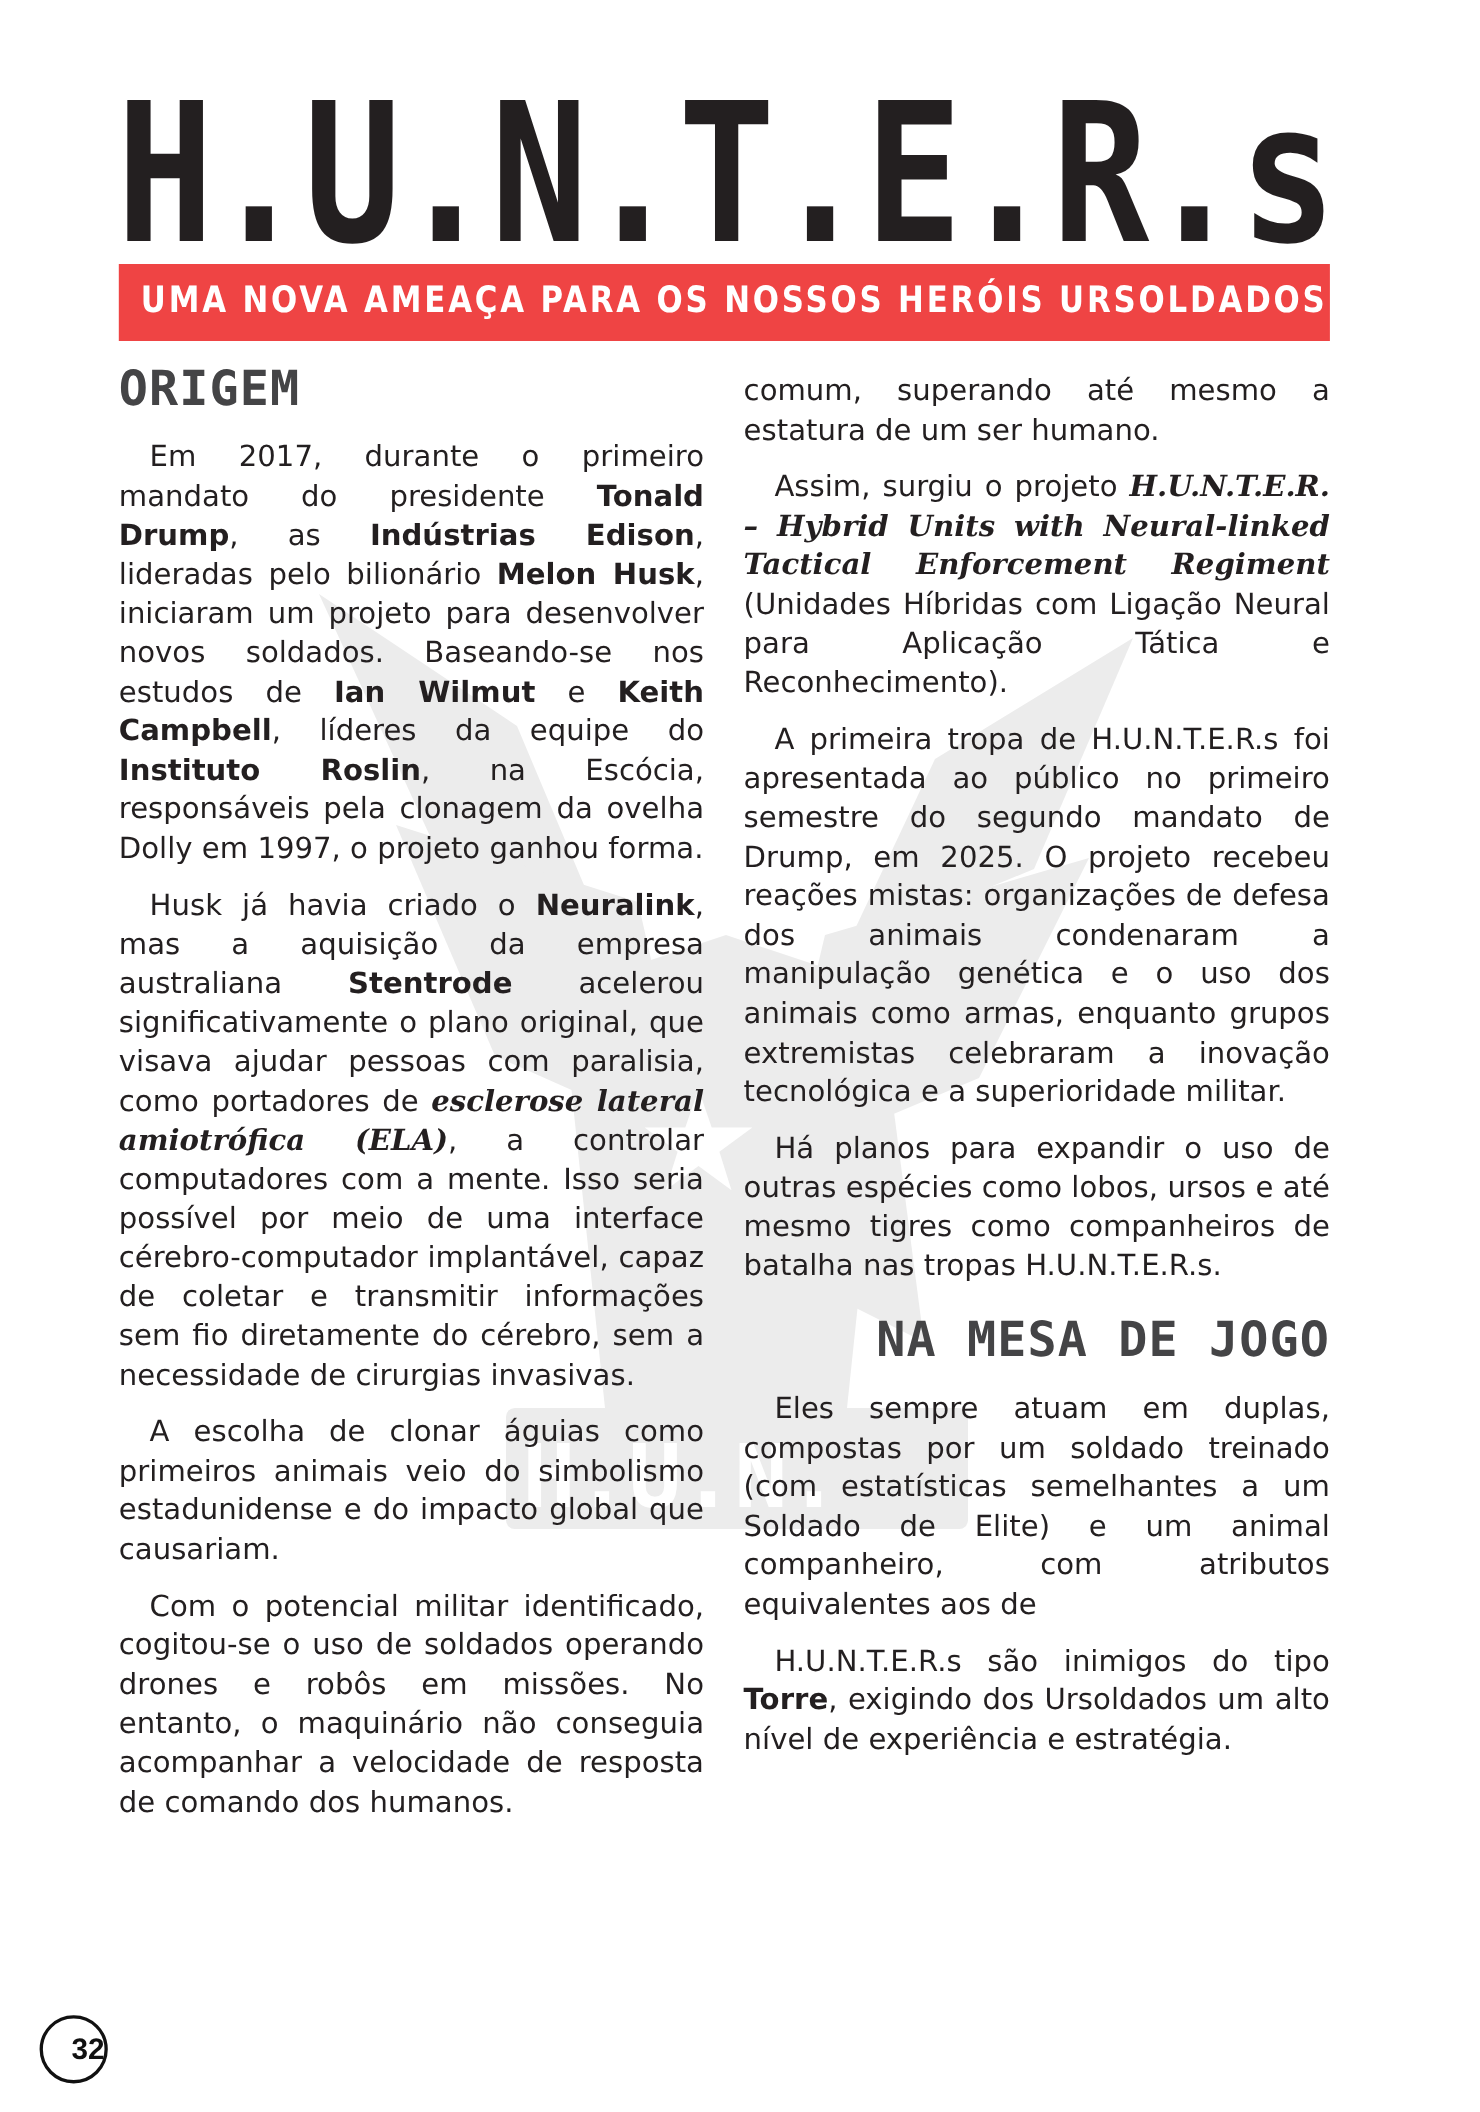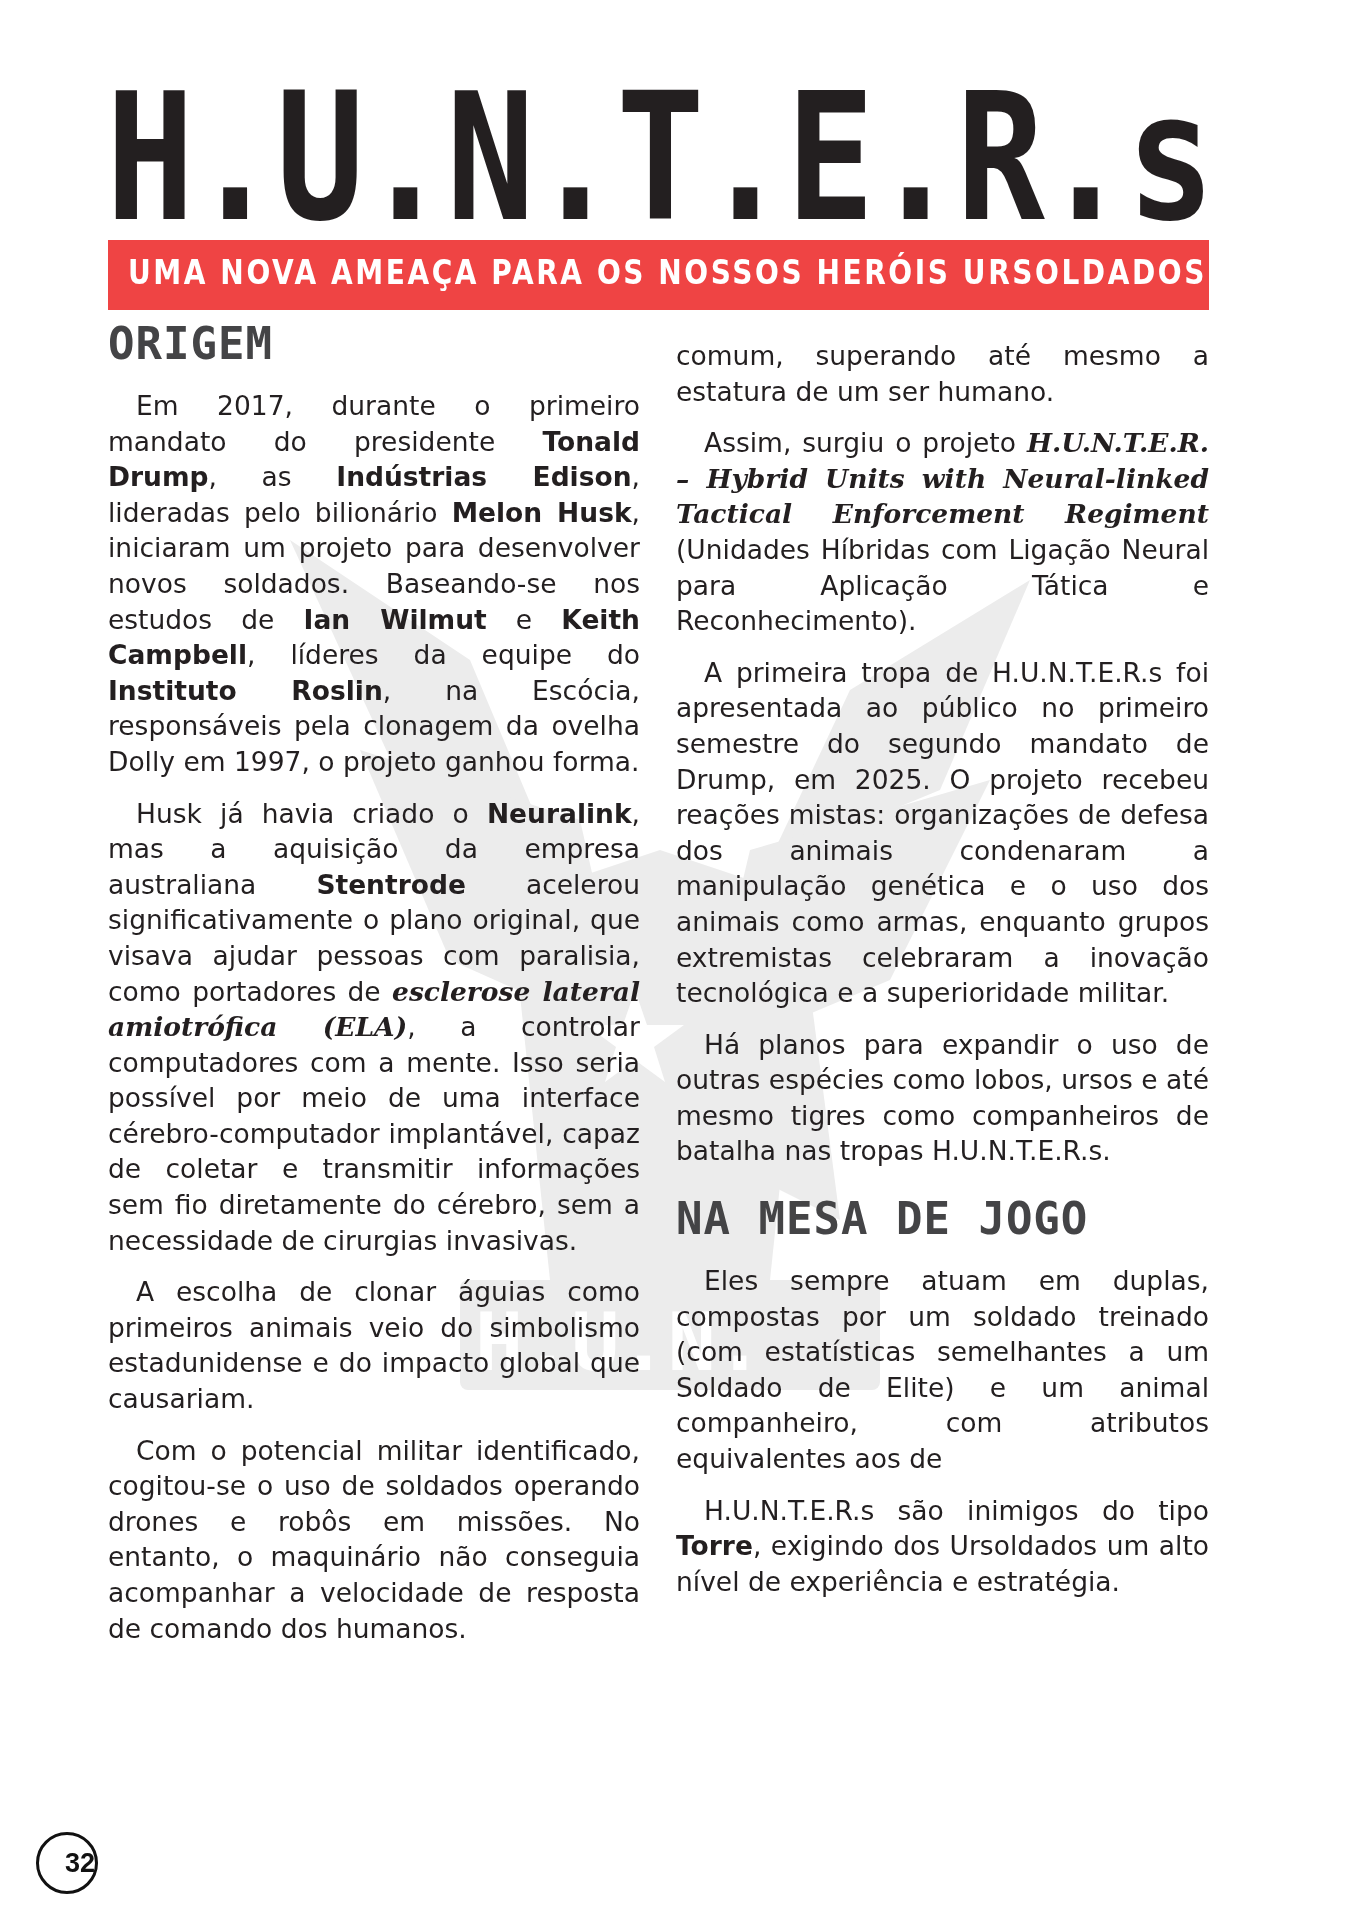--- a/index.html
+++ b/index.html
@@ -10,26 +10,26 @@
            font-family: "DejaVu Sans Mono", monospace; font-weight: bold; color: #231f20;
            font-size: 176px; line-height: 150px; letter-spacing: -4px; white-space: nowrap;
            transform-origin: left top; z-index: 1; }
   .subtitle-bar { position: absolute; left: 108px; top: 240px; width: 1101px; height: 70px;
                   background: #ef4444; z-index: 1; }
   .subtitle { position: absolute; left: 20px; top: 13px; font-family: "DejaVu Sans", sans-serif;
               font-weight: bold; color: #ffffff; font-size: 33px; letter-spacing: 3px;
               white-space: nowrap; transform: scaleX(0.85); transform-origin: left center; }
   .col { position: absolute; z-index: 1; font-family: "DejaVu Sans", sans-serif;
          font-size: 26.5px; line-height: 35.6px; color: #231f20; text-align: justify; }
-  .col-left { left: 108px; top: 316px; width: 532px; }
+  .col-left { left: 108px; top: 326px; width: 532px; }
   .col-right { left: 676px; top: 322px; width: 533px; }
   .heading { font-family: "DejaVu Sans Mono", monospace; font-weight: bold; color: #444446;
              font-size: 44px; line-height: 56px; letter-spacing: 1px; margin: 0 0 10px 0;
              text-align: left; }
-  .col-right .heading { margin-top: 22px; margin-bottom: 14px; }
+  .col-right .heading { margin-top: 22px; margin-bottom: 14px; text-align: right; }
   p { margin: 16px 0 9px 0; text-indent: 28px; hyphens: auto; }
   p.cont { text-indent: 0; }
   b { font-weight: bold; }
   .bi { font-weight: bold; font-style: italic; font-family: "DejaVu Serif", serif; }
   .page-num { position: absolute; left: 36px; top: 1832px; width: 62px; height: 62px;
               border: 3.5px solid #111; border-radius: 50%; box-sizing: border-box;
               display: flex; align-items: center; justify-content: flex-end;
               font-family: "Liberation Sans", sans-serif; font-weight: bold; font-size: 27px;
               color: #111; z-index: 1; }
 </style>

